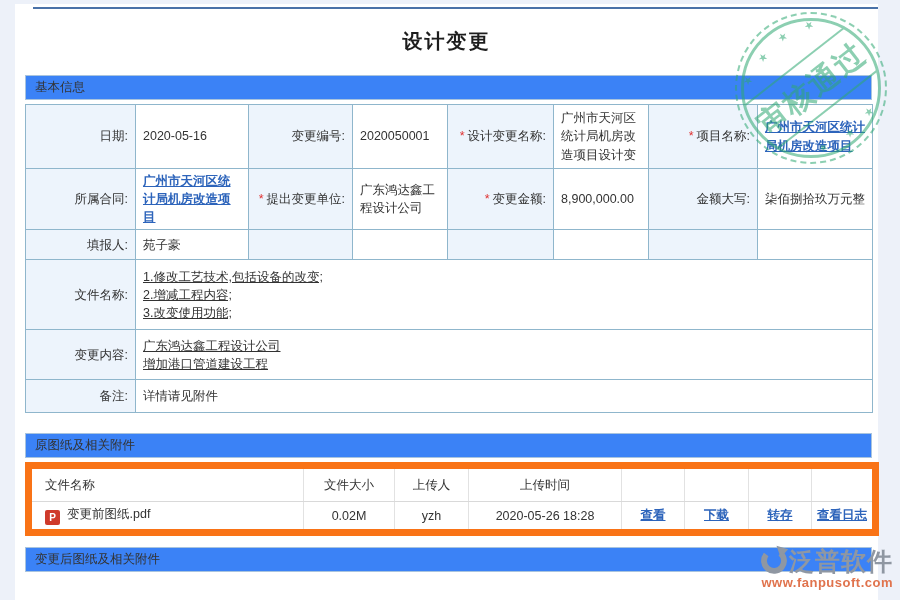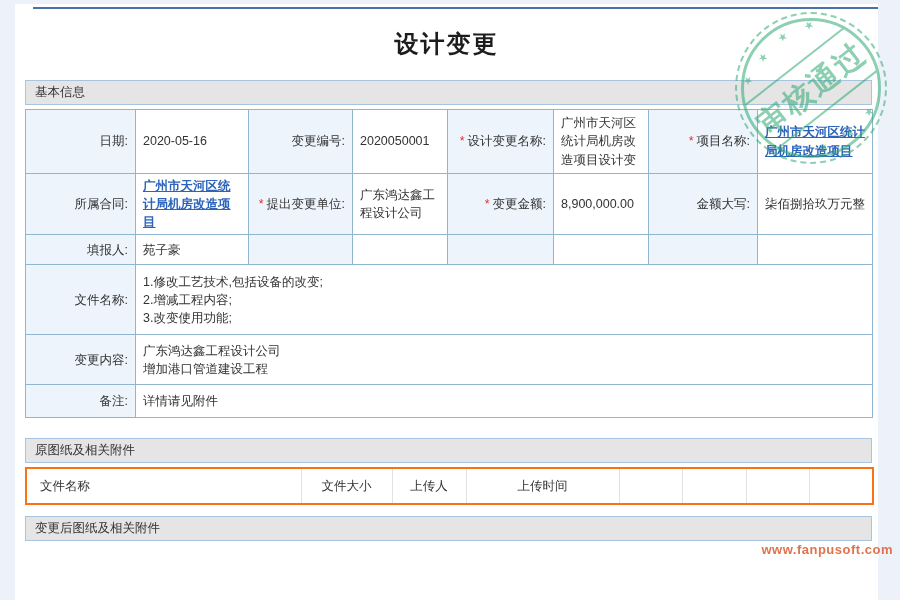--- a/index.html
+++ b/index.html
@@ -4,37 +4,37 @@
 <style>
   html,body{margin:0;padding:0;}
   body{
     width:900px;height:600px;overflow:hidden;position:relative;
     background:#edf1f9;
     font-family:"Liberation Sans","DejaVu Sans",sans-serif;
     color:#333;font-size:12.5px;
   }
   .panel{position:absolute;left:15px;top:4px;width:863px;height:596px;background:#fff;}
   .top-line{position:absolute;left:18px;right:0;top:3px;height:2px;background:#4a72a8;}
-  .page-title{margin:24px 0 20px 0;text-align:center;font-size:24px;font-weight:bold;color:#1d1d1d;letter-spacing:2px;}
+  .page-title{margin:24px 0 20px 0;text-align:center;font-size:20px;font-weight:bold;color:#1d1d1d;letter-spacing:2px;}
   .box{margin:0 0 0 10px;width:847px;}
   .sec-hdr{box-sizing:border-box;height:25px;line-height:23px;padding-left:9px;
-    background:#e5e5e5;border:1px solid #a9c4de;color:#333;}
+    background:#3b82f6;border:1px solid #a9c4de;color:#333;}
   
   table{border-collapse:collapse;table-layout:fixed;}
   .info{width:847px;margin-top:4px;}
   .info td{border:1px solid #8fb6cc;padding:3px 7px;vertical-align:middle;line-height:1.45;word-break:break-all;}
   .info td.lbl{background:#edf4fc;text-align:right;}
   .info td.val{background:#fff;text-align:left;}
   .r1 td{height:57px;} .r2 td{height:48px;} .r3 td{height:23px;}
   .r4 td{height:63px;} .r5 td{height:43px;} .r6 td{height:26px;}
-  .ml{white-space:pre-line;}
+  .ml{white-space:pre-line;text-decoration:underline;}
   .req{color:#e03131;margin-right:3px;}
   a.lnk{color:#2d64bb;text-decoration:underline;cursor:pointer;font-weight:bold;}
   
-  .ftable{width:847px;margin-top:4px;border:2px solid #f97316;}
+  .ftable{width:847px;margin-top:4px;border:7px solid #f97316;}
   .ftable th,.ftable td{box-sizing:border-box;padding:2px 4px;vertical-align:middle;
     border-right:1px solid #e2e2e2;text-align:center;font-weight:normal;}
   .ftable th:last-child,.ftable td:last-child{border-right:none;}
   .ftable tr.fh th{height:36px;border-bottom:1px solid #d9d9d9;}
   .ftable tr.fr td{height:31px;border-bottom:1px solid #efefef;}
   .ftable tr.fr:last-child td{border-bottom:none;}
   .ftable .name{text-align:left;padding-left:13px;}
   .ftable tr.alt td{background:#f6f6f6;}
   .ficon{display:inline-block;width:15px;height:15px;border-radius:2px;margin-right:7px;
     color:#fff;font-size:10px;font-weight:bold;text-align:center;line-height:15px;vertical-align:-3px;}
@@ -149,20 +149,30 @@
           <tr class="fh">
         <th class="name">文件名称</th>
         <th>文件大小</th>
         <th>上传人</th>
         <th>上传时间</th>
         <th></th>
         <th></th>
         <th></th>
         <th></th>
       </tr>
+      <tr class="fr">
+        <td class="name"><span class="ficon pdf">P</span><span>变更前图纸.pdf</span></td>
+        <td>0.02M</td>
+        <td>yzh</td>
+        <td>2020-05-26 18:28</td>
+        <td><a class="lnk">查看</a></td>
+        <td><a class="lnk">下载</a></td>
+        <td><a class="lnk">转存</a></td>
+        <td><a class="lnk">查看日志</a></td>
+      </tr>
     </tbody>
       </table>
   </div>
 
   <div class="gap11"></div>
 
   <div class="box">
     <div class="sec-hdr">变更后图纸及相关附件</div>
   </div>
 </div>
@@ -178,14 +188,23 @@
     <div class="s-line top"></div>
     <div class="s-text">审核通过</div>
     <div class="s-line bot"></div>
     <span class="s-star st5">★</span>
     <span class="s-star st6">★</span>
     <span class="s-star st7">★</span>
   </div>
 </div>
 
 <div class="wm">
+  <div class="wm-top">
+    <span>
+      <svg width="30" height="30" viewBox="0 0 36 36" aria-hidden="true">
+        <circle cx="18" cy="19" r="12" fill="none" stroke="#8f97a2" stroke-width="7" stroke-dasharray="56 20" transform="rotate(-50 18 19)"></circle>
+        <path d="M21 1 L35 5 L26 15 Z" fill="#8f97a2"></path>
+      </svg>
+    </span>
+    <span class="wm-name">泛普软件</span>
+  </div>
   <div class="wm-url">www.fanpusoft.com</div>
 </div>
 
 </body></html>

